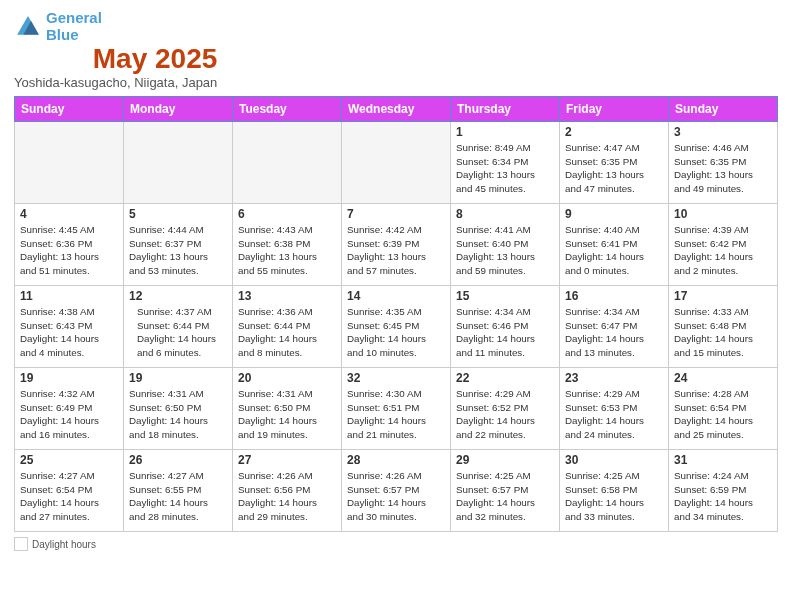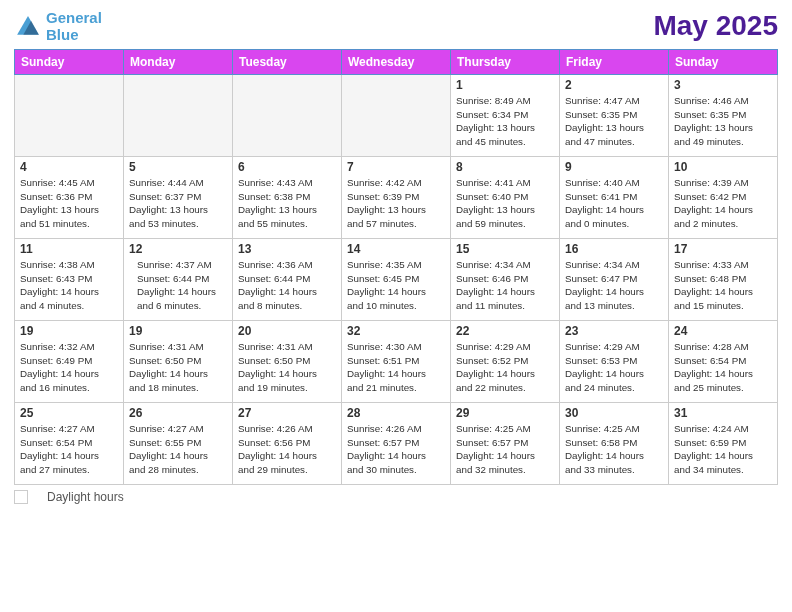--- a/index.html
+++ b/index.html
@@ -14,20 +14,21 @@
       width: 792px;
       height: 612px;
       background: #fff;
       padding: 10px 14px 10px 14px;
     }
     .header {
       display: flex;
       justify-content: space-between;
       align-items: flex-start;
       margin-bottom: 6px;
+      flex-direction: column;
     }
     .logo {
       display: flex;
       align-items: center;
       gap: 4px;
     }
     .logo-text {
       font-size: 15px;
       font-weight: bold;
       color: #1a3a5c;
@@ -39,21 +40,21 @@
     .logo-icon {
       width: 28px;
       height: 28px;
     }
     .title-area {
       text-align: right;
     }
     .month-title {
       font-size: 28px;
       font-weight: bold;
-      color: #4c1d95;
+      color: #c2410c;
     }
     .location {
       font-size: 13px;
       color: #555;
     }
     .calendar {
       width: 100%;
       border-collapse: collapse;
       font-size: 10.5px;
     }
@@ -87,25 +88,25 @@
       margin-bottom: 2px;
       display: block;
     }
     .day-info {
       font-size: 9.8px;
       line-height: 1.4;
       color: #333;
     }
     .footer {
       margin-top: 5px;
-      font-size: 12px;
+      font-size: 10px;
       color: #555;
       display: flex;
       align-items: center;
-      gap: 19px;
+      gap: 4px;
     }
     .footer-box {
       width: 14px;
       height: 14px;
       background: #fff;
       border: 1px solid #ccc;
       display: inline-block;
     }
   </style>
 </head>
@@ -120,20 +121,21 @@
       </svg>
       <div>
         <div class="logo-text">
           <span>General</span><br>
           <span style="color:#4a9fd4">Blue</span>
         </div>
       </div>
     </div>
     <div class="title-area">
       <div class="month-title">May 2025</div>
+      <div class="location">Yoshida-kasugacho, Niigata, Japan</div>
     </div>
   </div>
 
   <table class="calendar">
     <thead>
       <tr>
       <th>Sunday</th>
           <th>Monday</th>
           <th>Tuesday</th>
           <th>Wednesday</th>

